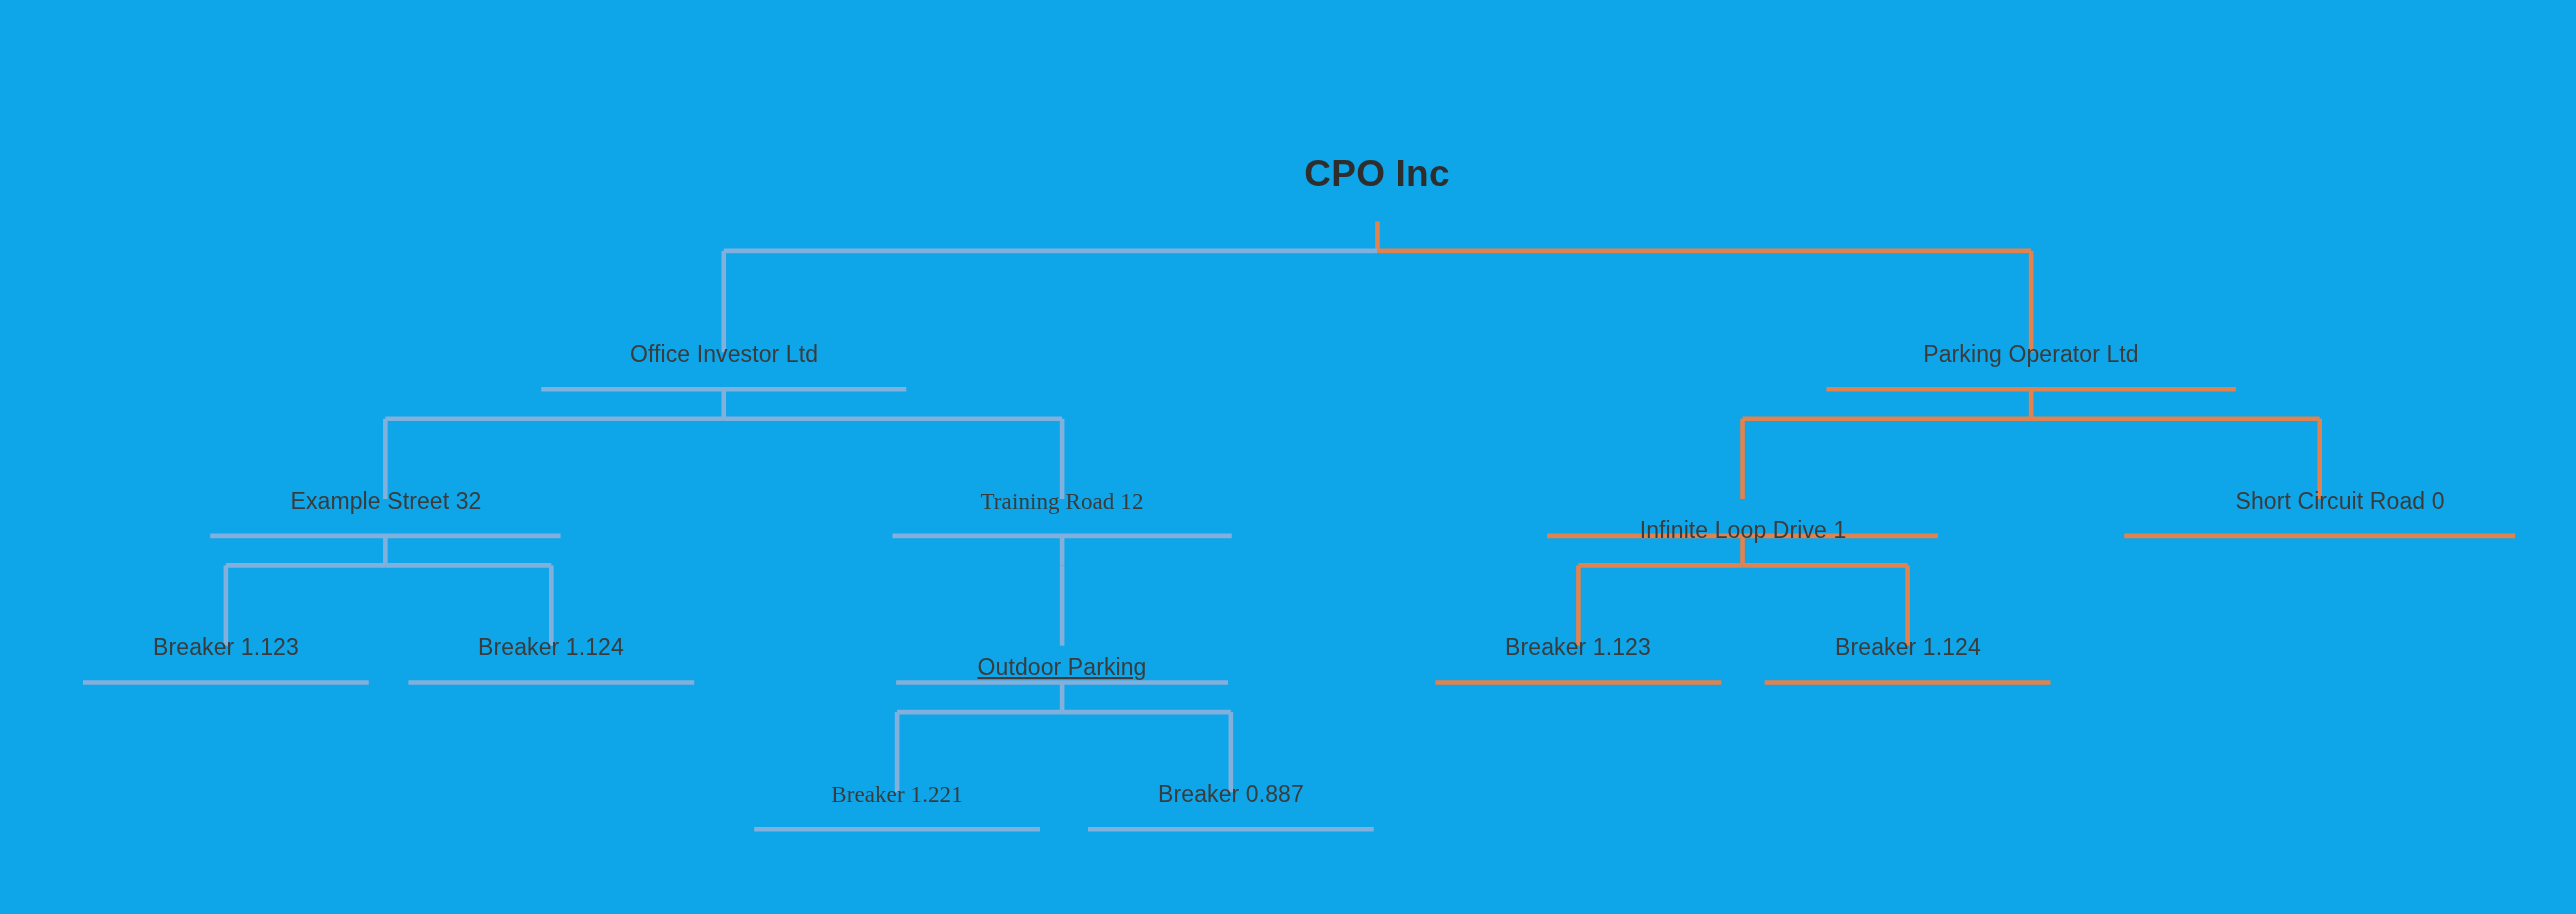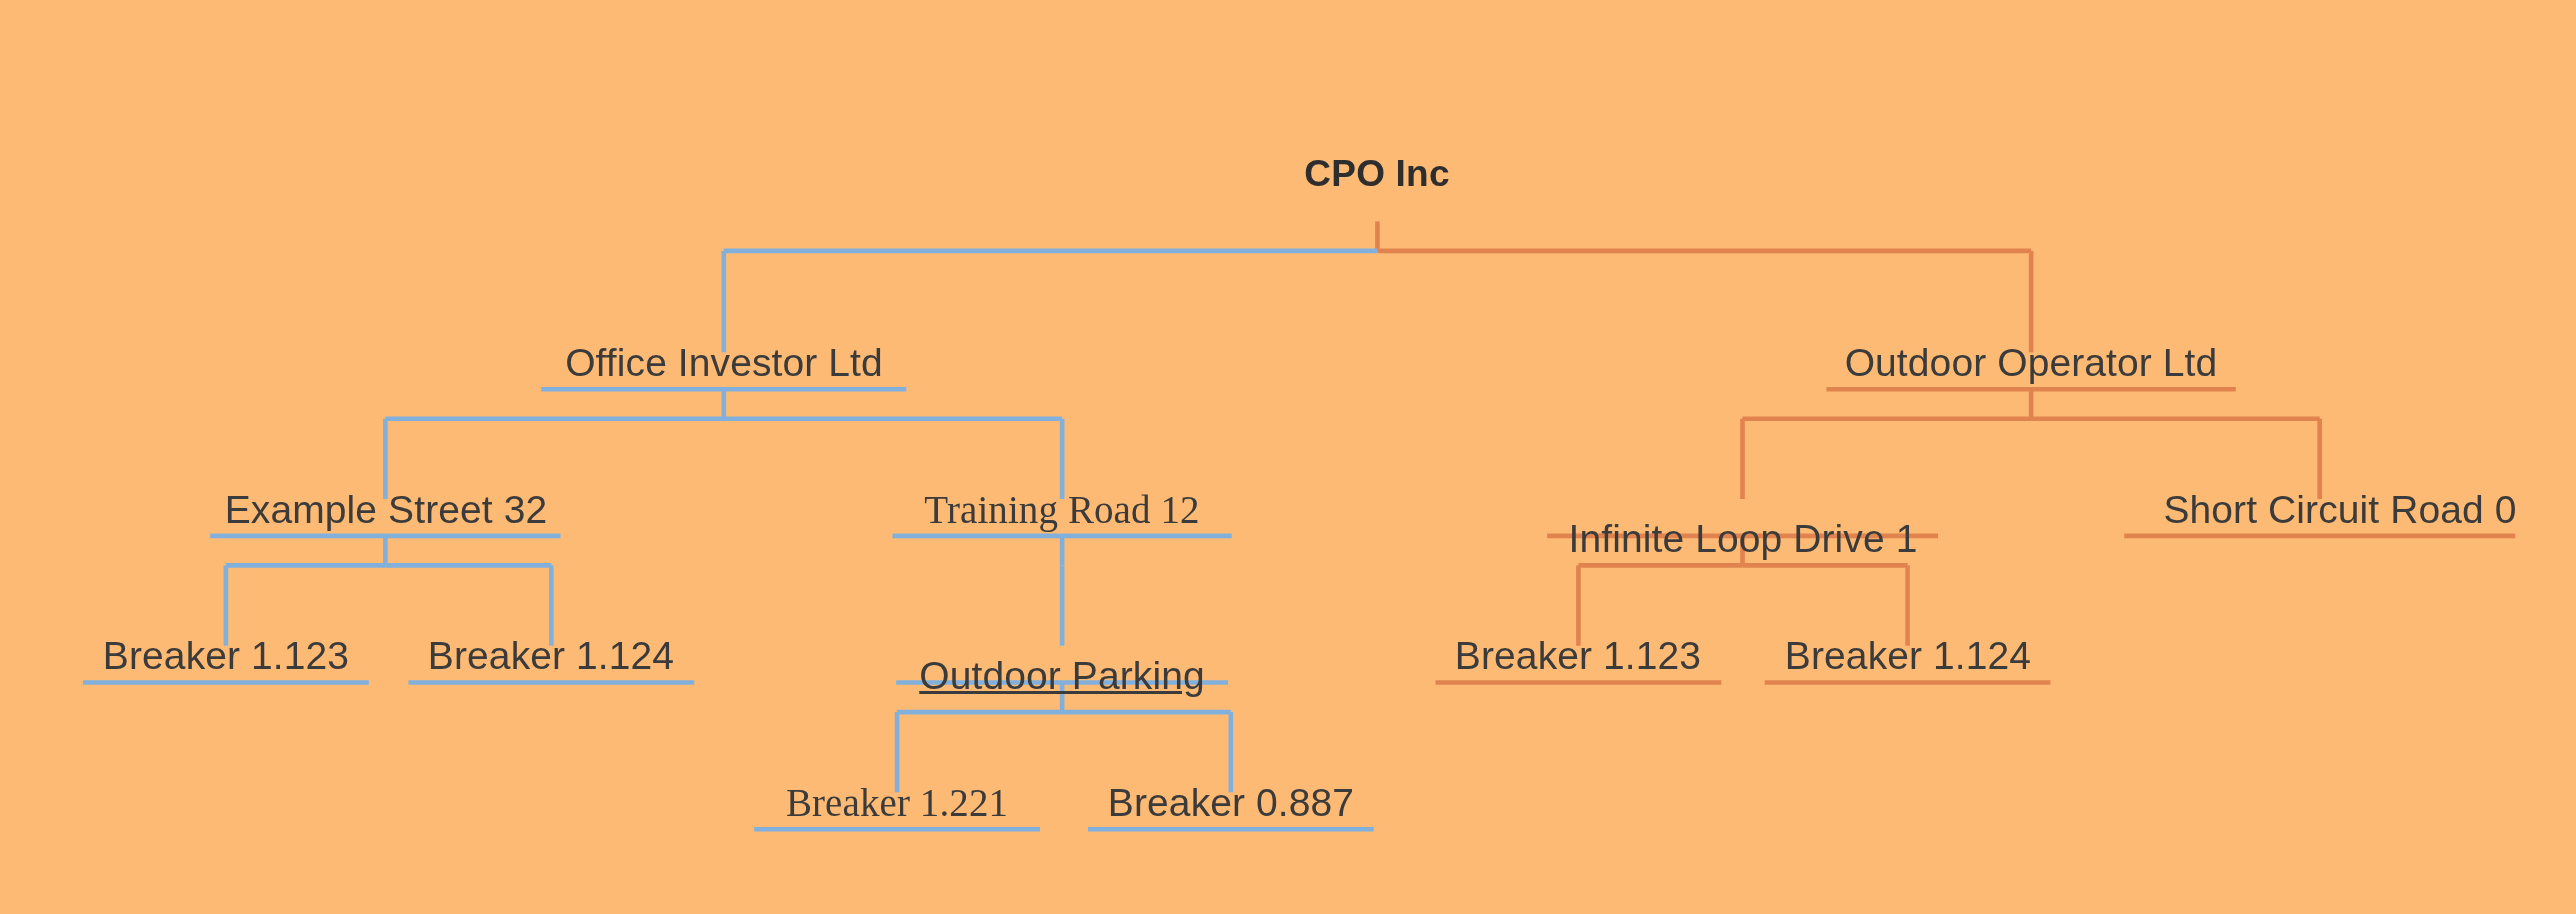--- a/index.html
+++ b/index.html
@@ -11,36 +11,36 @@
     width: 2576px;
     height: 915px;
     overflow: hidden;
     font-family: "Liberation Sans", sans-serif;
     -webkit-font-smoothing: antialiased;
   }
   #tree-canvas {
     position: relative;
     width: 2576px;
     height: 915px;
-    background: #fdba74;
+    background: #0ea5e9;
   }
   #tree-svg {
     position: absolute;
     inset: 0;
     width: 2576px;
     height: 915px;
     display: block;
   }
   .node-label {
     position: absolute;
     transform: translateX(-50%);
     white-space: nowrap;
     color: #3b3b3b;
     font-family: "Liberation Sans", sans-serif;
-    font-size: 39px;
+    font-size: 23px;
     line-height: 1;
     letter-spacing: 0.1px;
   }
   .node-label.root {
     color: #2e2e2e;
     font-weight: bold;
     font-size: 37px;
     letter-spacing: 0.2px;
   }
 </style>
@@ -92,21 +92,21 @@
       <line x1="2069" y1="613" x2="2069" y2="700" stroke="#e0834f" stroke-width="5" stroke-linecap="butt"></line>
       <line x1="1152" y1="740" x2="1152" y2="772" stroke="#82b0dd" stroke-width="5" stroke-linecap="butt"></line>
       <line x1="1152" y1="772" x2="973" y2="772" stroke="#82b0dd" stroke-width="5" stroke-linecap="butt"></line>
       <line x1="973" y1="772" x2="973" y2="859" stroke="#82b0dd" stroke-width="5" stroke-linecap="butt"></line>
       <line x1="1152" y1="772" x2="1335" y2="772" stroke="#82b0dd" stroke-width="5" stroke-linecap="butt"></line>
       <line x1="1335" y1="772" x2="1335" y2="859" stroke="#82b0dd" stroke-width="5" stroke-linecap="butt"></line>
     </svg>
   <div id="label-layer">
       <div class="node-label root" style="left: 1377px; top: 155px;">CPO Inc</div>
       <div class="node-label" style="left: 724px; top: 343px;">Office Investor Ltd</div>
-      <div class="node-label" style="left: 2031px; top: 343px;">Outdoor Operator Ltd</div>
+      <div class="node-label" style="left: 2031px; top: 343px;">Parking Operator Ltd</div>
       <div class="node-label" style="left: 386px; top: 490px;">Example Street 32</div>
       <div class="node-label" style="left: 1062px; top: 490px; font-family: Liberation Serif, serif;">Training Road 12</div>
       <div class="node-label" style="left: 1743px; top: 490px; margin-top: 29px;">Infinite Loop Drive 1</div>
       <div class="node-label" style="left: 2320px; top: 490px; margin-left: 20px;">Short Circuit Road 0</div>
       <div class="node-label" style="left: 226px; top: 636px;">Breaker 1.123</div>
       <div class="node-label" style="left: 551px; top: 636px;">Breaker 1.124</div>
       <div class="node-label" style="left: 1062px; top: 656px; text-decoration: underline;">Outdoor Parking</div>
       <div class="node-label" style="left: 1578px; top: 636px;">Breaker 1.123</div>
       <div class="node-label" style="left: 1908px; top: 636px;">Breaker 1.124</div>
       <div class="node-label" style="left: 897px; top: 783px; font-family: Liberation Serif, serif;">Breaker 1.221</div>

